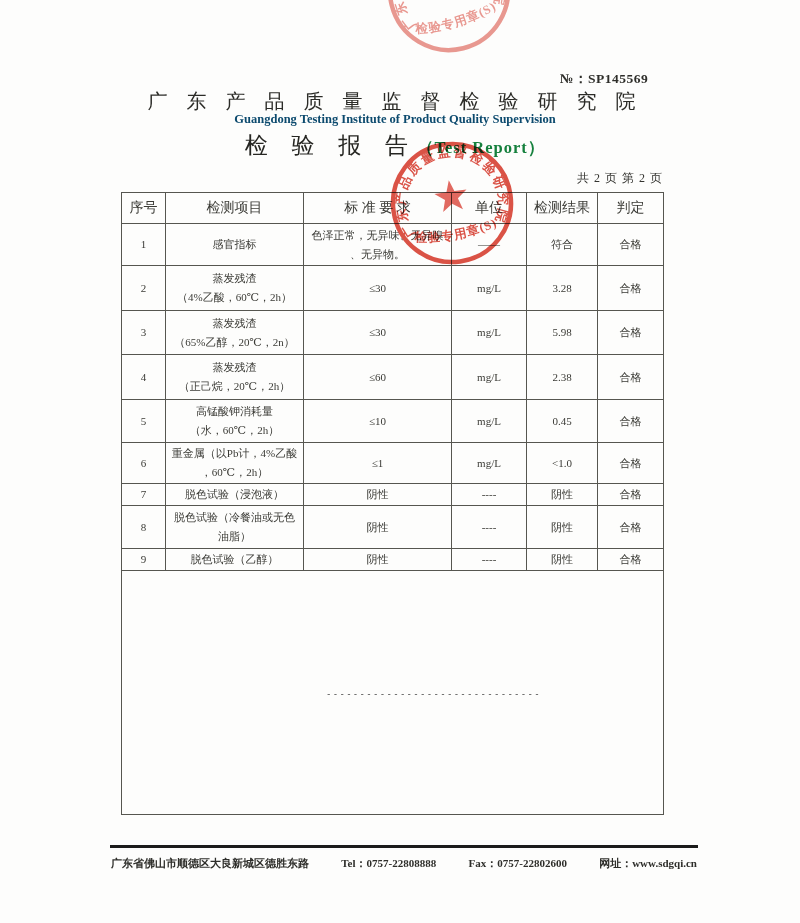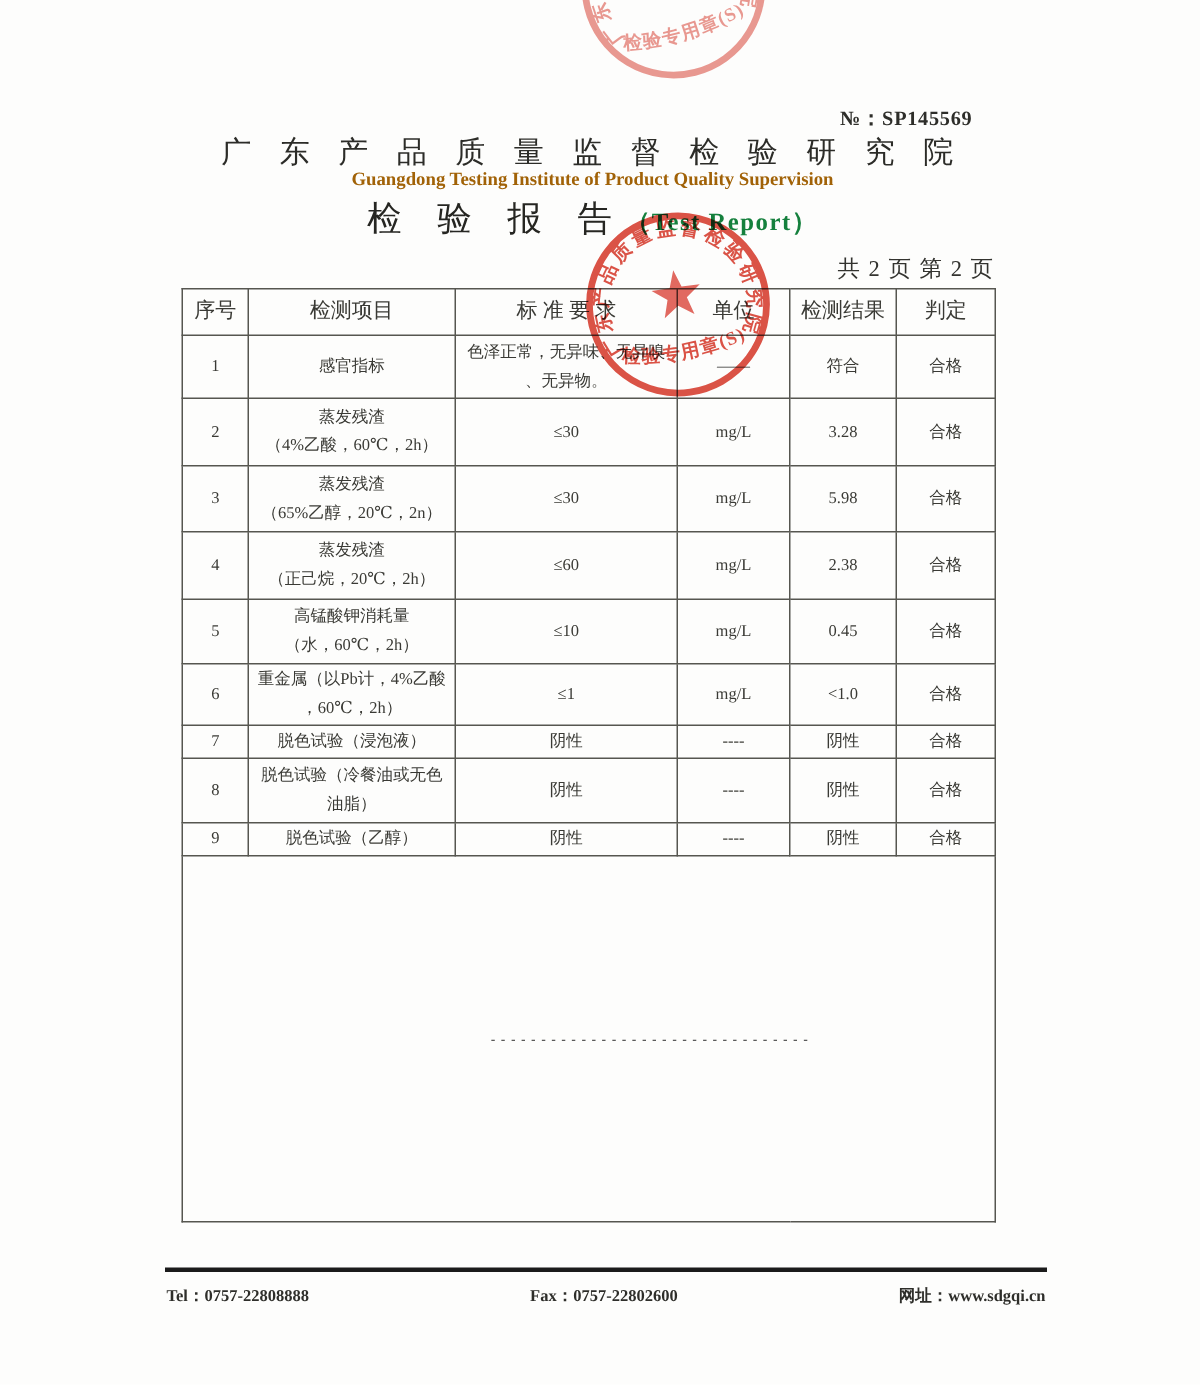--- a/index.html
+++ b/index.html
@@ -5,25 +5,25 @@
   html,body{margin:0;padding:0;}
   body{
     width:800px;height:923px;background:#fdfdfc;position:relative;
     font-family:"Liberation Serif","DejaVu Serif",serif;color:#33332f;
     overflow:hidden;
   }
   .abs{position:absolute;}
   .report-no{left:560px;top:70px;font-size:13.5px;font-weight:bold;letter-spacing:.5px;color:#2e2e2a;}
   .center-band{left:0;top:0;width:790px;text-align:center;}
   .institute-cn{top:88px;font-size:20px;font-weight:normal;letter-spacing:7px;color:#2c2c28;}
-  .institute-en{top:112px;font-size:12.5px;font-weight:bold;color:#a16207;}
+  .institute-en{top:112px;font-size:12.5px;font-weight:bold;color:#0c4a6e;}
   .title-row{top:130px;}
   .title-cn{font-size:23px;font-weight:normal;letter-spacing:9px;color:#262622;}
   .title-en{font-size:16.5px;font-weight:bold;color:#15803d;letter-spacing:1px;}
-  .page-info{top:170px;right:137px;font-size:15px;color:#33332f;letter-spacing:1px;}
+  .page-info{top:170px;right:137px;font-size:12px;color:#33332f;letter-spacing:1px;}
 
   table.results{
     left:121px;top:192px;width:542px;border-collapse:collapse;table-layout:fixed;
     font-size:11px;color:#3a3a35;
   }
   table.results th,table.results td{
     border:1px solid #565650;text-align:center;vertical-align:middle;
     padding:0 2px;font-weight:normal;line-height:1.72;
   }
   table.results thead th{height:30px;font-size:14px;}
@@ -204,16 +204,17 @@
       <textPath href="#seal-arc" startOffset="50%" text-anchor="middle">广东产品质量监督检验研究院</textPath>
     </text>
     <text font-size="12.5" letter-spacing="1" fill="#d63426" font-weight="bold">
       <textPath href="#seal-bottom" startOffset="50%" text-anchor="middle">检验专用章(S)</textPath>
     </text>
   </svg>
 </div>
 
 <div class="abs footer-rule"></div>
 <div class="abs footer-text">
+  <span>广东省佛山市顺德区大良新城区德胜东路</span>
   <span>Tel：0757-22808888</span>
   <span>Fax：0757-22802600</span>
   <span>网址：www.sdgqi.cn</span>
 </div>
 
 </body></html>

